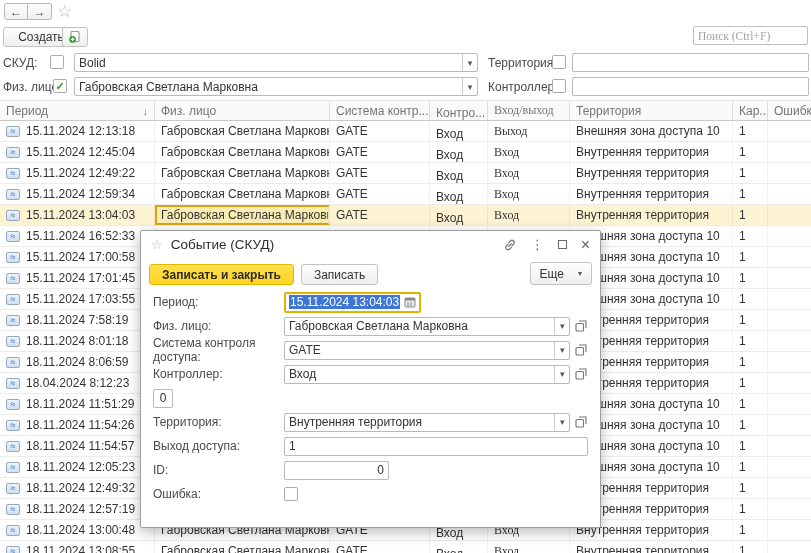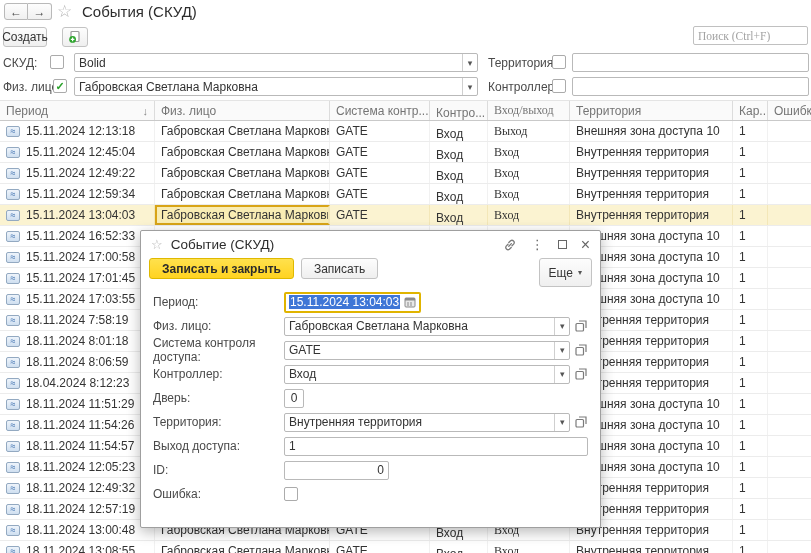--- a/index.html
+++ b/index.html
@@ -18,21 +18,21 @@
   .navbtn:first-child { border-radius:3px 0 0 3px; }
   .navbtn:last-child { border-radius:0 3px 3px 0; border-left:none; }
   .star-main { position:absolute; left:57px; top:1px; font-size:17px; color:#b6b6b6; }
   .page-title { position:absolute; left:82px; top:3px; font-size:15px; color:#2d2d2d; }
   
   .btn {
     display:inline-flex; align-items:center; justify-content:center;
     border:1px solid #c3c3c3; background:linear-gradient(#fdfdfd,#efefef);
     border-radius:3px; color:#333; font-size:12px; cursor:pointer;
   }
-  .create-btn { position:absolute; left:3px; top:27px; width:44px; height:20px; }
+  .create-btn { position:absolute; left:3px; top:27px; width:76px; height:20px; }
   .copy-btn { position:absolute; left:62px; top:27px; width:26px; height:20px; }
   .search-box {
     position:absolute; left:693px; top:26px; width:115px; height:19px;
     border:1px solid #c0c0c0; border-radius:2px; font-family:Liberation Serif, serif;
     font-size:11.5px; padding:0 4px; color:#333;
   }
   .search-box::placeholder { color:#a3a3a3; }
   
   .flabel { position:absolute; font-size:12px; color:#4a4a4a; }
   .cb {
@@ -75,28 +75,28 @@
   .dialog {
     position:absolute; left:140px; top:230px; width:461px; height:298px; background:#fff;
     border:1px solid #9f9f9f; border-radius:2px; box-shadow:0 4px 14px rgba(0,0,0,.28); z-index:10;
   }
   .dlg-title { height:27px; display:flex; align-items:center; padding:0 10px; }
   .dlg-star { color:#b6b6b6; font-size:13px; margin-right:8px; }
   .dlg-title-text { font-size:13.5px; color:#2d2d2d; }
   .dlg-icons { margin-left:auto; display:flex; align-items:center; gap:14px; }
   .dlg-icons .ic { color:#666; font-size:12px; cursor:pointer; display:flex; align-items:center; }
   .maxbox { width:9px; height:9px; border:1.4px solid #666; display:inline-block; }
-  .dlg-toolbar { height:27px; display:flex; align-items:flex-start; padding:0 8px; gap:7px; }
+  .dlg-toolbar { height:27px; display:flex; align-items:flex-end; padding:0 8px; gap:7px; }
   .btn-yellow {
     height:21px; padding:0 12px; display:inline-flex; align-items:center; border-radius:3px;
     background:linear-gradient(#ffe14d,#ffd321); border:1px solid #dfb900;
     font-weight:bold; font-size:12px; color:#2b2b2b; cursor:pointer;
   }
   .btn-grey { height:21px; padding:0 12px; font-size:12px; }
-  .btn-more { margin-left:auto; height:29px; padding:0 9px; font-size:12px; gap:5px; }
+  .btn-more { margin-left:auto; height:23px; padding:0 9px; font-size:12px; gap:14px; }
   .btn-more .arr { font-size:8px; color:#555; }
   .dlg-body { padding:5px 12px 0 12px; }
   .f-row { height:24px; display:flex; align-items:center; }
   .f-label { width:131px; flex:none; font-size:12px; color:#4a4a4a; }
   .ctl { position:relative; height:19px; border:1px solid #b9b9b9; border-radius:2px; background:#fff;
          display:flex; align-items:center; padding:0 4px; font-size:12px; color:#333; }
   .ctl-combo { width:290px; padding-right:0; }
   .openbtn { width:15px; height:17px; margin-left:3px; display:flex; align-items:center; justify-content:center;
              border:1px solid transparent; cursor:pointer; }
   .date-field {
@@ -119,21 +119,20 @@
   <div class="topbar">
     <div class="navgroup">
       <div class="navbtn">
           <span>←</span>
         </div>
       <div class="navbtn">
           <span>→</span>
         </div>
     </div>
     <div class="star-main">☆</div>
-    <div class="page-title">События (СКУД)</div>
   </div>
 
   <div class="btn create-btn">Создать</div>
   <div class="btn copy-btn">
     <span>
       <svg width="14" height="14" viewBox="0 0 14 14">
         <rect x="3" y="1.5" width="8" height="10" rx="1" fill="#fff" stroke="#9a9a9a" stroke-width="1.2"></rect>
         <circle cx="4.6" cy="9.4" r="3.4" fill="#2ea52e"></circle>
         <path d="M4.6 7.6v3.6M2.8 9.4h3.6" stroke="#fff" stroke-width="1.2"></path>
       </svg>
@@ -546,21 +545,20 @@
           <span class="combo-arrow">▾</span>
         </div>
         <span class="openbtn">
           <svg width="12" height="12" viewBox="0 0 12 12" fill="none" stroke="#7a7a7a" stroke-width="1.2">
             <rect x="1" y="3.5" width="7.5" height="7.5" rx="1"></rect>
               <path d="M4 1h7v7"></path>
           </svg>
         </span>
       </div>
       <div class="f-row">
-        <div class="f-label">Дверь:</div>
         <div class="ctl ctl-small">
           <span>0</span>
         </div>
       </div>
       <div class="f-row">
         <div class="f-label">Территория:</div>
         <div class="ctl ctl-combo">
           <span>Внутренняя территория</span>
           <span class="combo-arrow">▾</span>
         </div>

